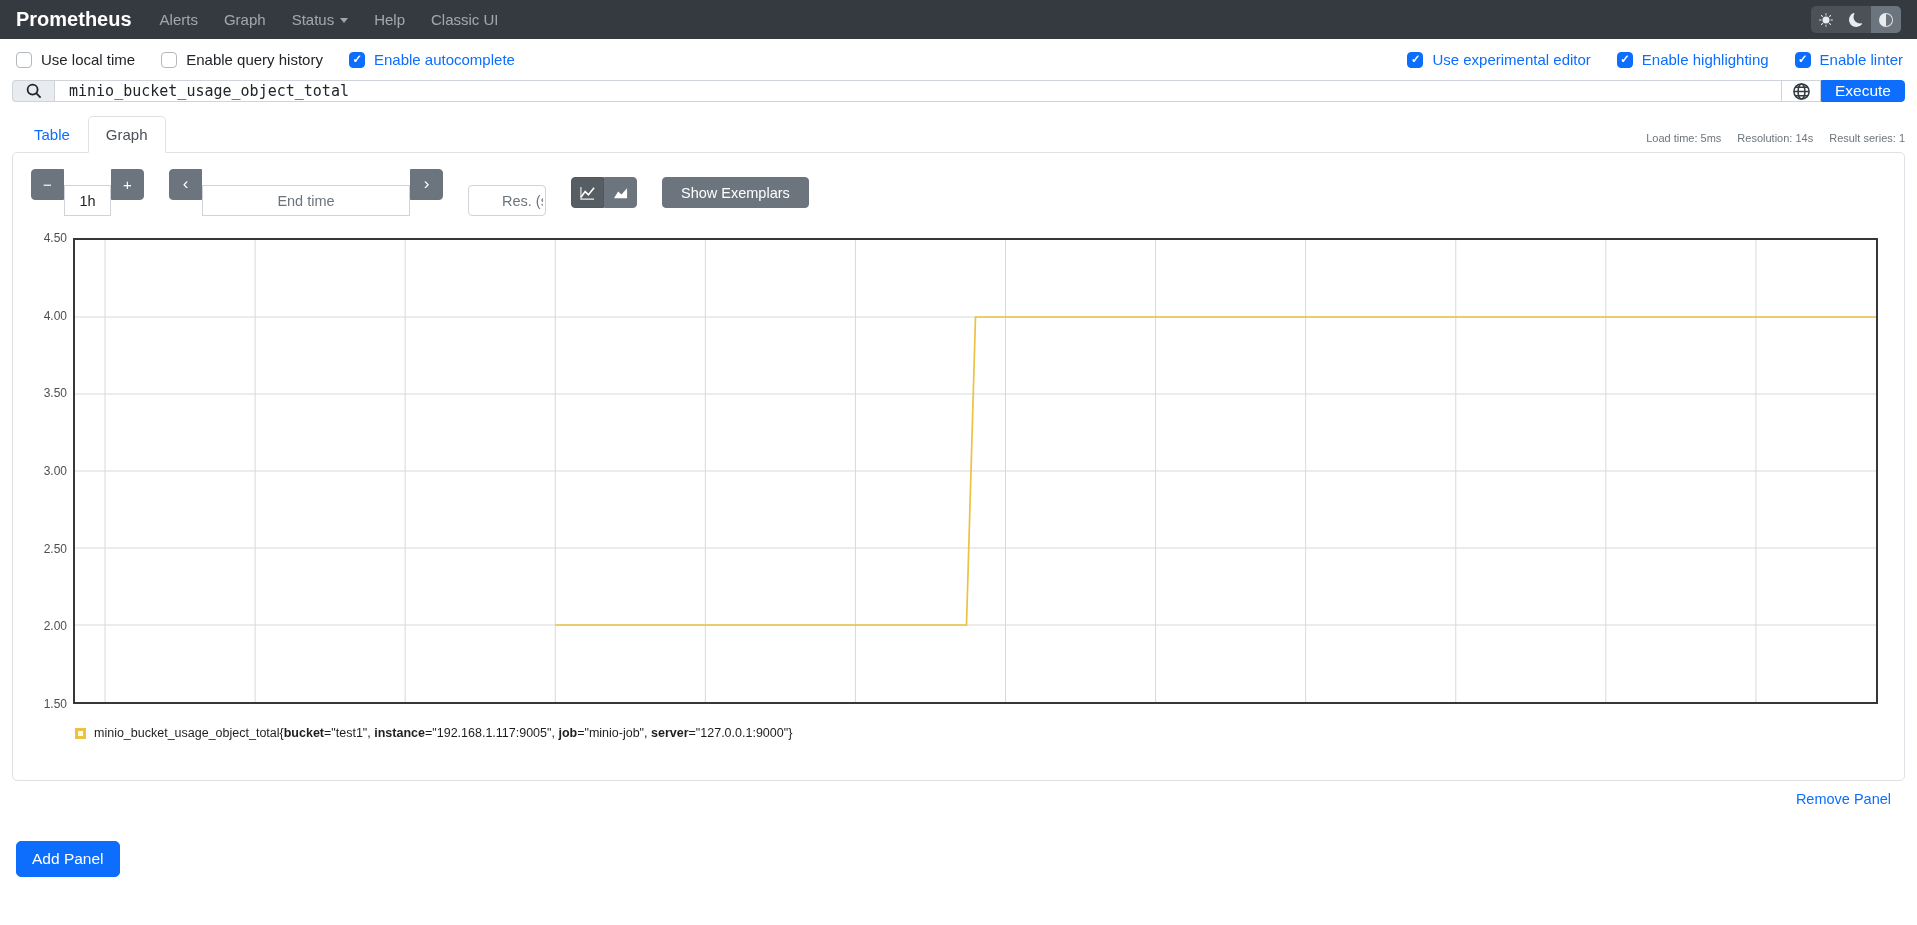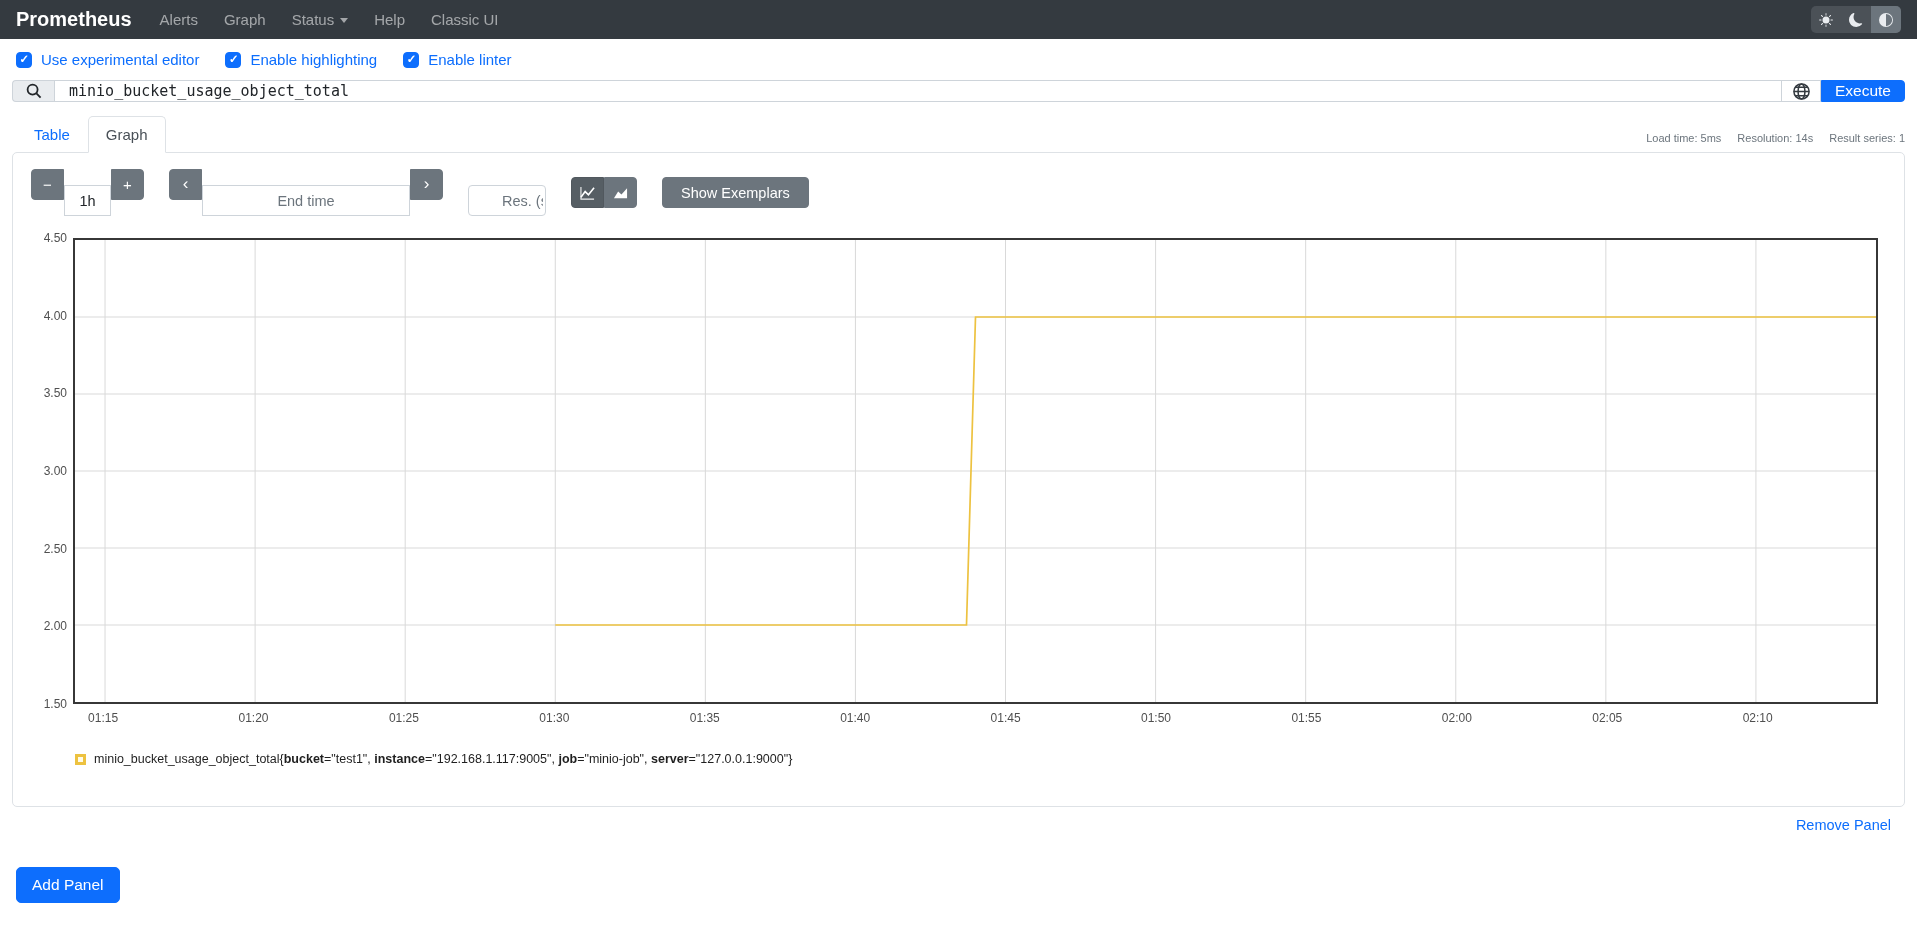--- a/index.html
+++ b/index.html
@@ -143,20 +143,34 @@
     <span class="theme-btn active">
       <svg viewBox="0 0 16 16">
           <path d="M8 15A7 7 0 1 0 8 1v14zm0 1A8 8 0 1 1 8 0a8 8 0 0 1 0 16z"></path>
         </svg>
     </span>
   </div>
 </nav>
 
 
 <div class="settings-row">
+  <div class="settings-group">
+    <label class="opt">
+      <input type="checkbox" style="">
+      <span class="opt-label">Use local time</span>
+    </label>
+    <label class="opt">
+      <input type="checkbox" style="">
+      <span class="opt-label">Enable query history</span>
+    </label>
+    <label class="opt checked-opt">
+      <input type="checkbox" checked="" style="">
+      <span class="opt-label">Enable autocomplete</span>
+    </label>
+  </div>
   <div class="settings-group">
     <label class="opt checked-opt">
       <input type="checkbox" checked="" style="">
       <span class="opt-label">Use experimental editor</span>
     </label>
     <label class="opt checked-opt">
       <input type="checkbox" checked="" style="">
       <span class="opt-label">Enable highlighting</span>
     </label>
     <label class="opt checked-opt">
@@ -259,34 +273,20 @@
             <line x1="933.3333333333334" y1="0" x2="933.3333333333334" y2="1000" stroke="#d9d9d9" stroke-width="1" vector-effect="non-scaling-stroke"></line>
             <line x1="0" y1="833.3333333333334" x2="1000" y2="833.3333333333334" stroke="#d9d9d9" stroke-width="1" vector-effect="non-scaling-stroke"></line>
             <line x1="0" y1="666.6666666666666" x2="1000" y2="666.6666666666666" stroke="#d9d9d9" stroke-width="1" vector-effect="non-scaling-stroke"></line>
             <line x1="0" y1="500" x2="1000" y2="500" stroke="#d9d9d9" stroke-width="1" vector-effect="non-scaling-stroke"></line>
             <line x1="0" y1="333.3333333333333" x2="1000" y2="333.3333333333333" stroke="#d9d9d9" stroke-width="1" vector-effect="non-scaling-stroke"></line>
             <line x1="0" y1="166.66666666666666" x2="1000" y2="166.66666666666666" stroke="#d9d9d9" stroke-width="1" vector-effect="non-scaling-stroke"></line>
             <polyline points="266.6666666666667,833.3333333333334 495.00000000000006,833.3333333333334 500,166.66666666666666 1000,166.66666666666666" fill="none" stroke="#edc240" stroke-width="1.7" vector-effect="non-scaling-stroke"></polyline>
           </svg>
       </div>
     </div>
-    <div class="x-axis" id="x-axis">
-        <div class="xlab" style="left: 1.66667%;">01:15</div>
-        <div class="xlab" style="left: 10%;">01:20</div>
-        <div class="xlab" style="left: 18.3333%;">01:25</div>
-        <div class="xlab" style="left: 26.6667%;">01:30</div>
-        <div class="xlab" style="left: 35%;">01:35</div>
-        <div class="xlab" style="left: 43.3333%;">01:40</div>
-        <div class="xlab" style="left: 51.6667%;">01:45</div>
-        <div class="xlab" style="left: 60%;">01:50</div>
-        <div class="xlab" style="left: 68.3333%;">01:55</div>
-        <div class="xlab" style="left: 76.6667%;">02:00</div>
-        <div class="xlab" style="left: 85%;">02:05</div>
-        <div class="xlab" style="left: 93.3333%;">02:10</div>
-      </div>
   </div>
 
   <div class="legend">
     <span class="swatch" style="border-color: rgb(237, 194, 64);"></span>
     <span id="legend-text">minio_bucket_usage_object_total{<b>bucket</b>="test1", <b>instance</b>="192.168.1.117:9005", <b>job</b>="minio-job", <b>server</b>="127.0.0.1:9000"}</span>
   </div>
 
 </div>
 
 <div class="remove-row">

